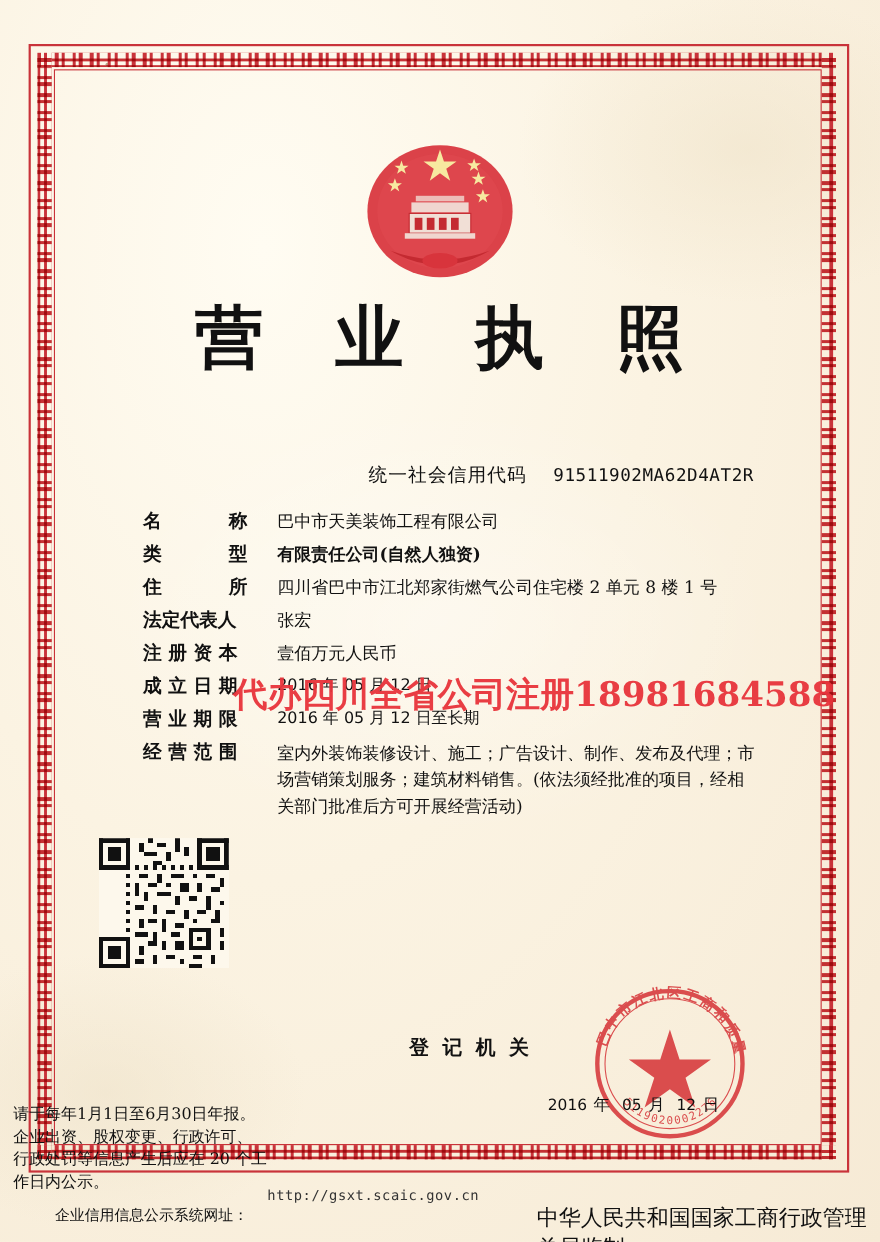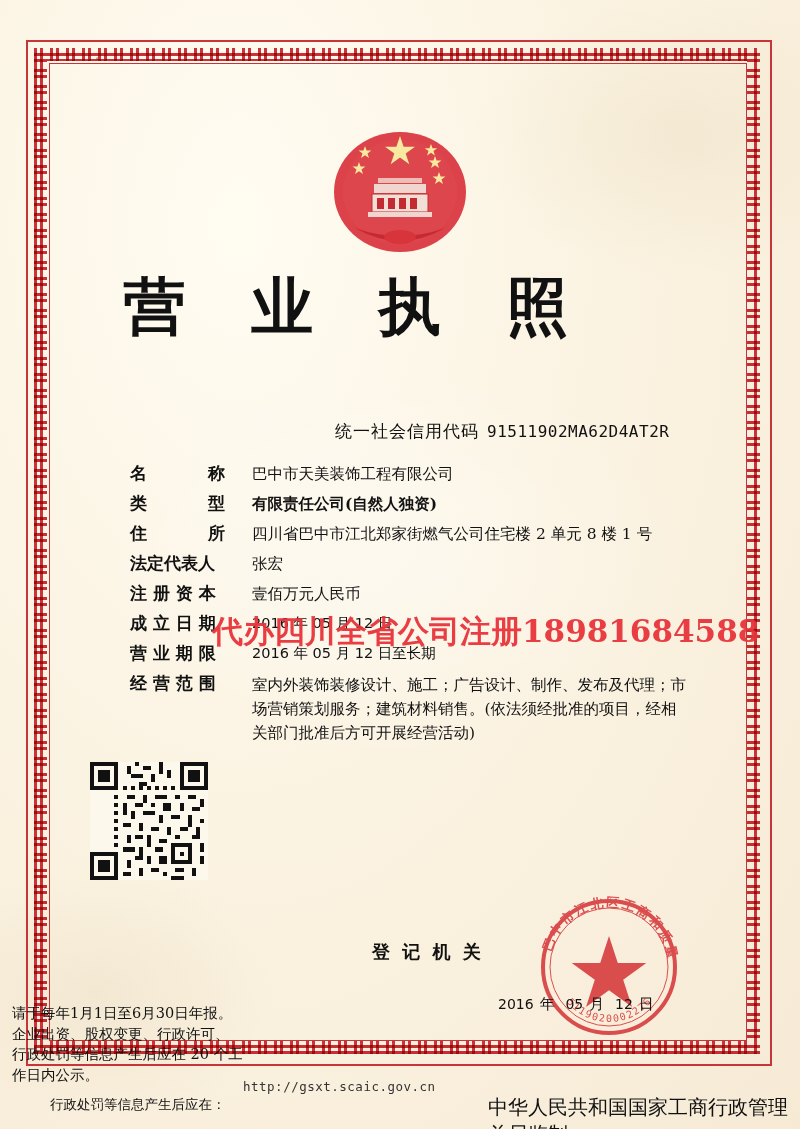--- a/index.html
+++ b/index.html
@@ -96,28 +96,27 @@
     height: 150px;
   }
   .emblem svg { display: block; }
 
   
   .title {
     position: absolute;
     top: 265px;
     left: 0;
     width: 644px;
-    text-align: center;
+    text-align: right;
     font-family: "DejaVu Serif", "Liberation Serif", serif;
     font-size: 62px;
     font-weight: bold;
     letter-spacing: 22px;
     text-indent: 22px;
     color: #111;
-    margin-left: 24px;
   }
   .subtitle {
     position: absolute;
     top: 366px;
     left: 0;
     width: 800px;
     text-align: center;
     font-family: "DejaVu Serif", "Liberation Serif", serif;
     font-size: 24px;
     color: #111;
@@ -132,21 +131,21 @@
     font-family: "DejaVu Serif", "Liberation Serif", serif;
     font-size: 17px;
     color: #111;
     letter-spacing: 1px;
     white-space: nowrap;
   }
   .credit-row .code {
     font-family: "DejaVu Sans Mono", monospace;
     font-size: 16px;
     letter-spacing: 0.5px;
-    margin-left: 8px;
+    margin-left: 24px;
   }
 
   
   .fields {
     position: absolute;
     left: 130px;
     top: 462px;
     width: 560px;
   }
   .field {
@@ -521,17 +520,17 @@
     <span class="date-num">12</span><span>日</span>
   </div>
 
   <div class="notice">
     <div>请于每年1月1日至6月30日年报。</div>
     <div>企业出资、股权变更、行政许可、</div>
     <div>行政处罚等信息产生后应在 20 个工</div>
     <div>作日内公示。</div>
   </div>
 
-  <div class="footer-left">行政处罚等信息产生后应在：</div>
+  <div class="footer-left">企业信用信息公示系统网址：</div>
   <div class="footer-url">http://gsxt.scaic.gov.cn</div>
   <div class="footer-right">中华人民共和国国家工商行政管理总局监制</div>
 
 </div>
 
 </body></html>

